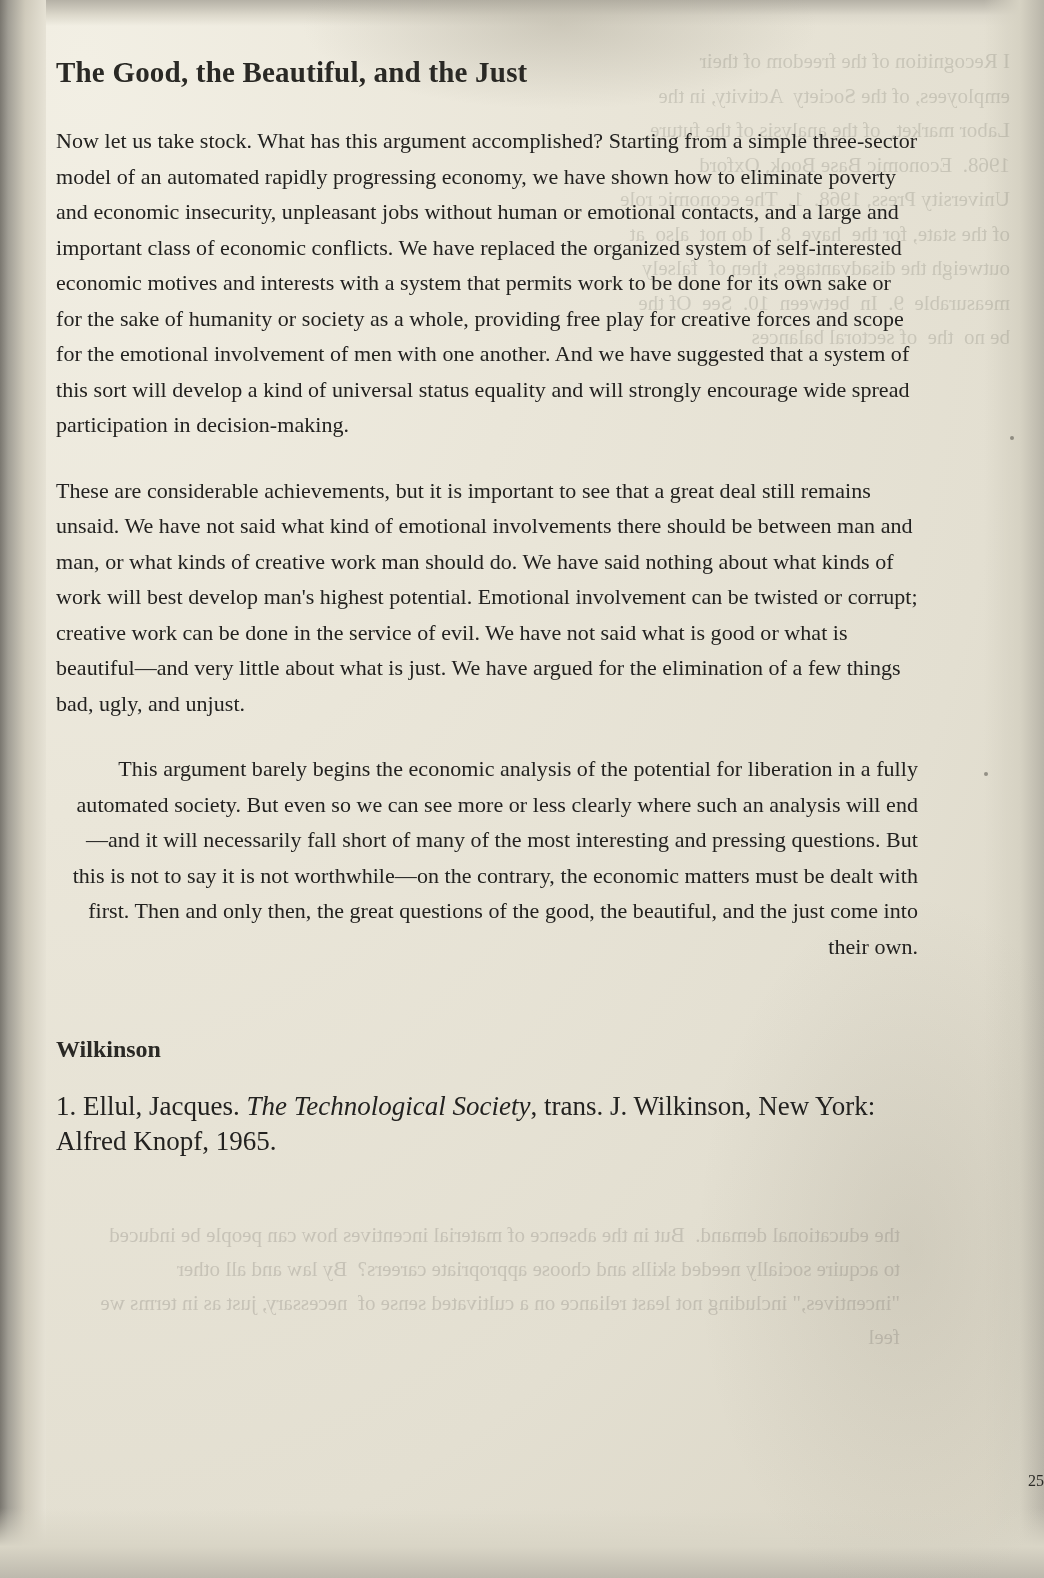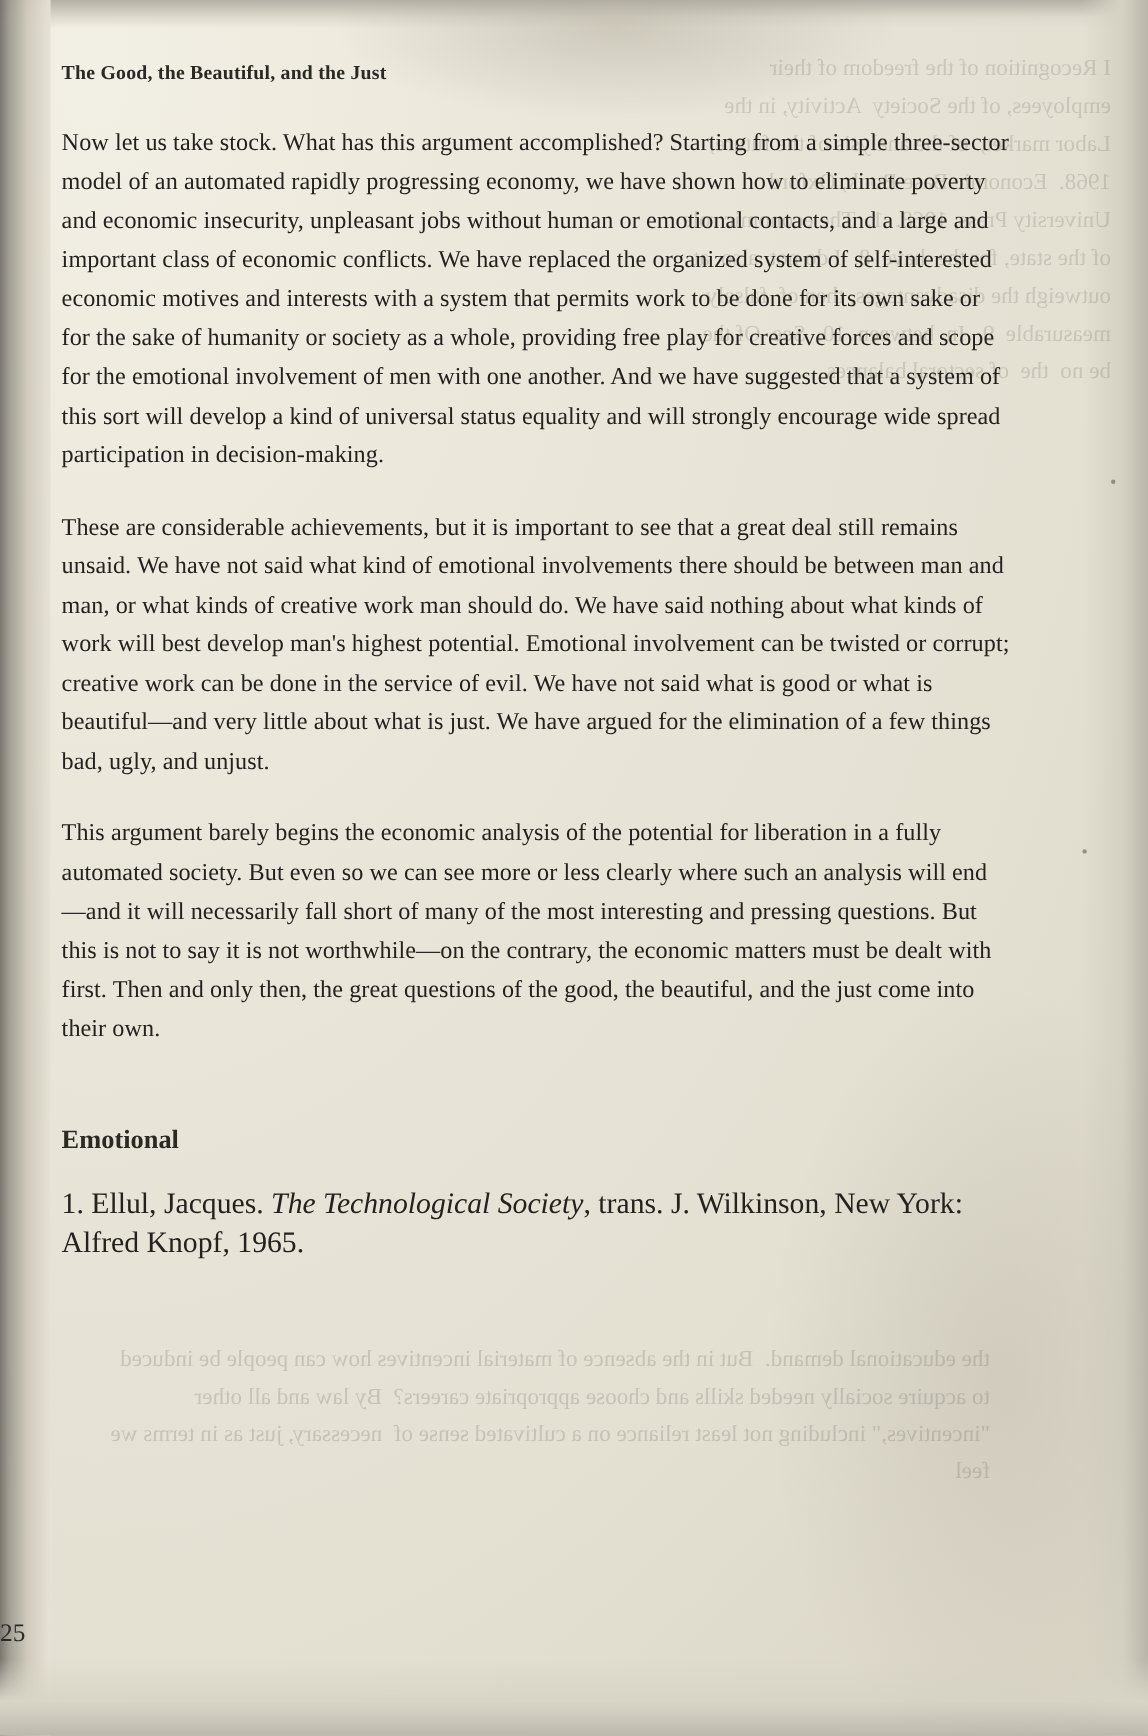--- a/index.html
+++ b/index.html
@@ -80,53 +80,53 @@
 
   .content {
     position: absolute;
     left: 56px;
     top: 56px;
     width: 862px;
   }
   h1.title {
     margin: 0 0 34px 0;
     font-family: "Liberation Serif", serif;
-    font-size: 18px;
+    font-size: 29px;
     font-weight: bold;
     letter-spacing: .2px;
     color: #2a2925;
   }
   p.para {
     margin: 0 0 30px 0;
     font-size: 22px;
     line-height: 35.5px;
     text-align: left;
     color: #232220;
     letter-spacing: .05px;
   }
-  p.para:last-of-type { margin-bottom: 0; }
+  p.para:last-of-type { margin-bottom: 0; text-align: right; }
   h2.footnotes-heading {
     margin: 72px 0 26px 0;
     font-size: 24px;
     font-weight: bold;
     color: #2a2925;
   }
   .footnote {
     font-size: 27px;
     line-height: 35px;
     color: #232220;
   }
   .footnote i { font-style: italic; }
   .page-number {
     position: absolute;
     left: 0;
     right: 0;
     top: 1472px;
-    text-align: left;
-    font-size: 23px;
+    text-align: right;
+    font-size: 16px;
     color: #2b2a26;
     font-family: Liberation Serif, serif;
   }
   .speck {
     position: absolute;
     background: rgba(70,68,60,0.5);
     border-radius: 50%;
     pointer-events: none;
   }
 </style>
@@ -150,21 +150,21 @@
   <div class="speck" style="left:984px; top:772px; width:4px; height:4px;"></div>
 
   <div class="content">
 
     <h1 class="title">The Good, the Beautiful, and the Just</h1>
 
     <p class="para">Now let us take stock.  What has this argument accomplished?  Starting from a simple three-sector model of an automated rapidly progressing economy, we have shown how to eliminate poverty and economic insecurity, unpleasant jobs without human or emotional contacts, and a large and important class of economic conflicts.  We have replaced the organized system of self-interested economic motives and interests with a system that permits work to be done for its own sake or for the sake of humanity or society as a whole, providing free play for creative forces and scope for the emotional involvement of men with one another.  And we have suggested that a system of this sort will develop a kind of universal status equality and will strongly encourage wide spread participation in decision-making.</p>
     <p class="para">These are considerable achievements, but it is important to see that a great deal still remains unsaid.  We have not said what kind of emotional involvements there should be between man and man, or what kinds of creative work man should do.  We have said nothing about what kinds of work will best develop man's highest potential.  Emotional involvement can be twisted or corrupt; creative work can be done in the service of evil.  We have not said what is good or what is beautiful—and very little about what is just.  We have argued for the elimination of a few things bad, ugly, and unjust.</p>
     <p class="para">This argument barely begins the economic analysis of the potential for liberation in a fully automated society.  But even so we can see more or less clearly where such an analysis will end—and it will necessarily fall short of many of the most interesting and pressing questions.  But this is not to say it is not worthwhile—on the contrary, the economic matters must be dealt with first.  Then and only then, the great questions of the good, the beautiful, and the just come into their own.</p>
 
-    <h2 class="footnotes-heading">Emotional</h2>
+    <h2 class="footnotes-heading">Wilkinson</h2>
 
     <div class="footnote">
       <span>1.</span>
       <span>Ellul, Jacques.</span>
       <i>The Technological Society</i><span>, trans. J. Wilkinson, New York:  Alfred Knopf, 1965.</span>
     </div>
 
   </div>
 
   <div class="page-number">25</div>

